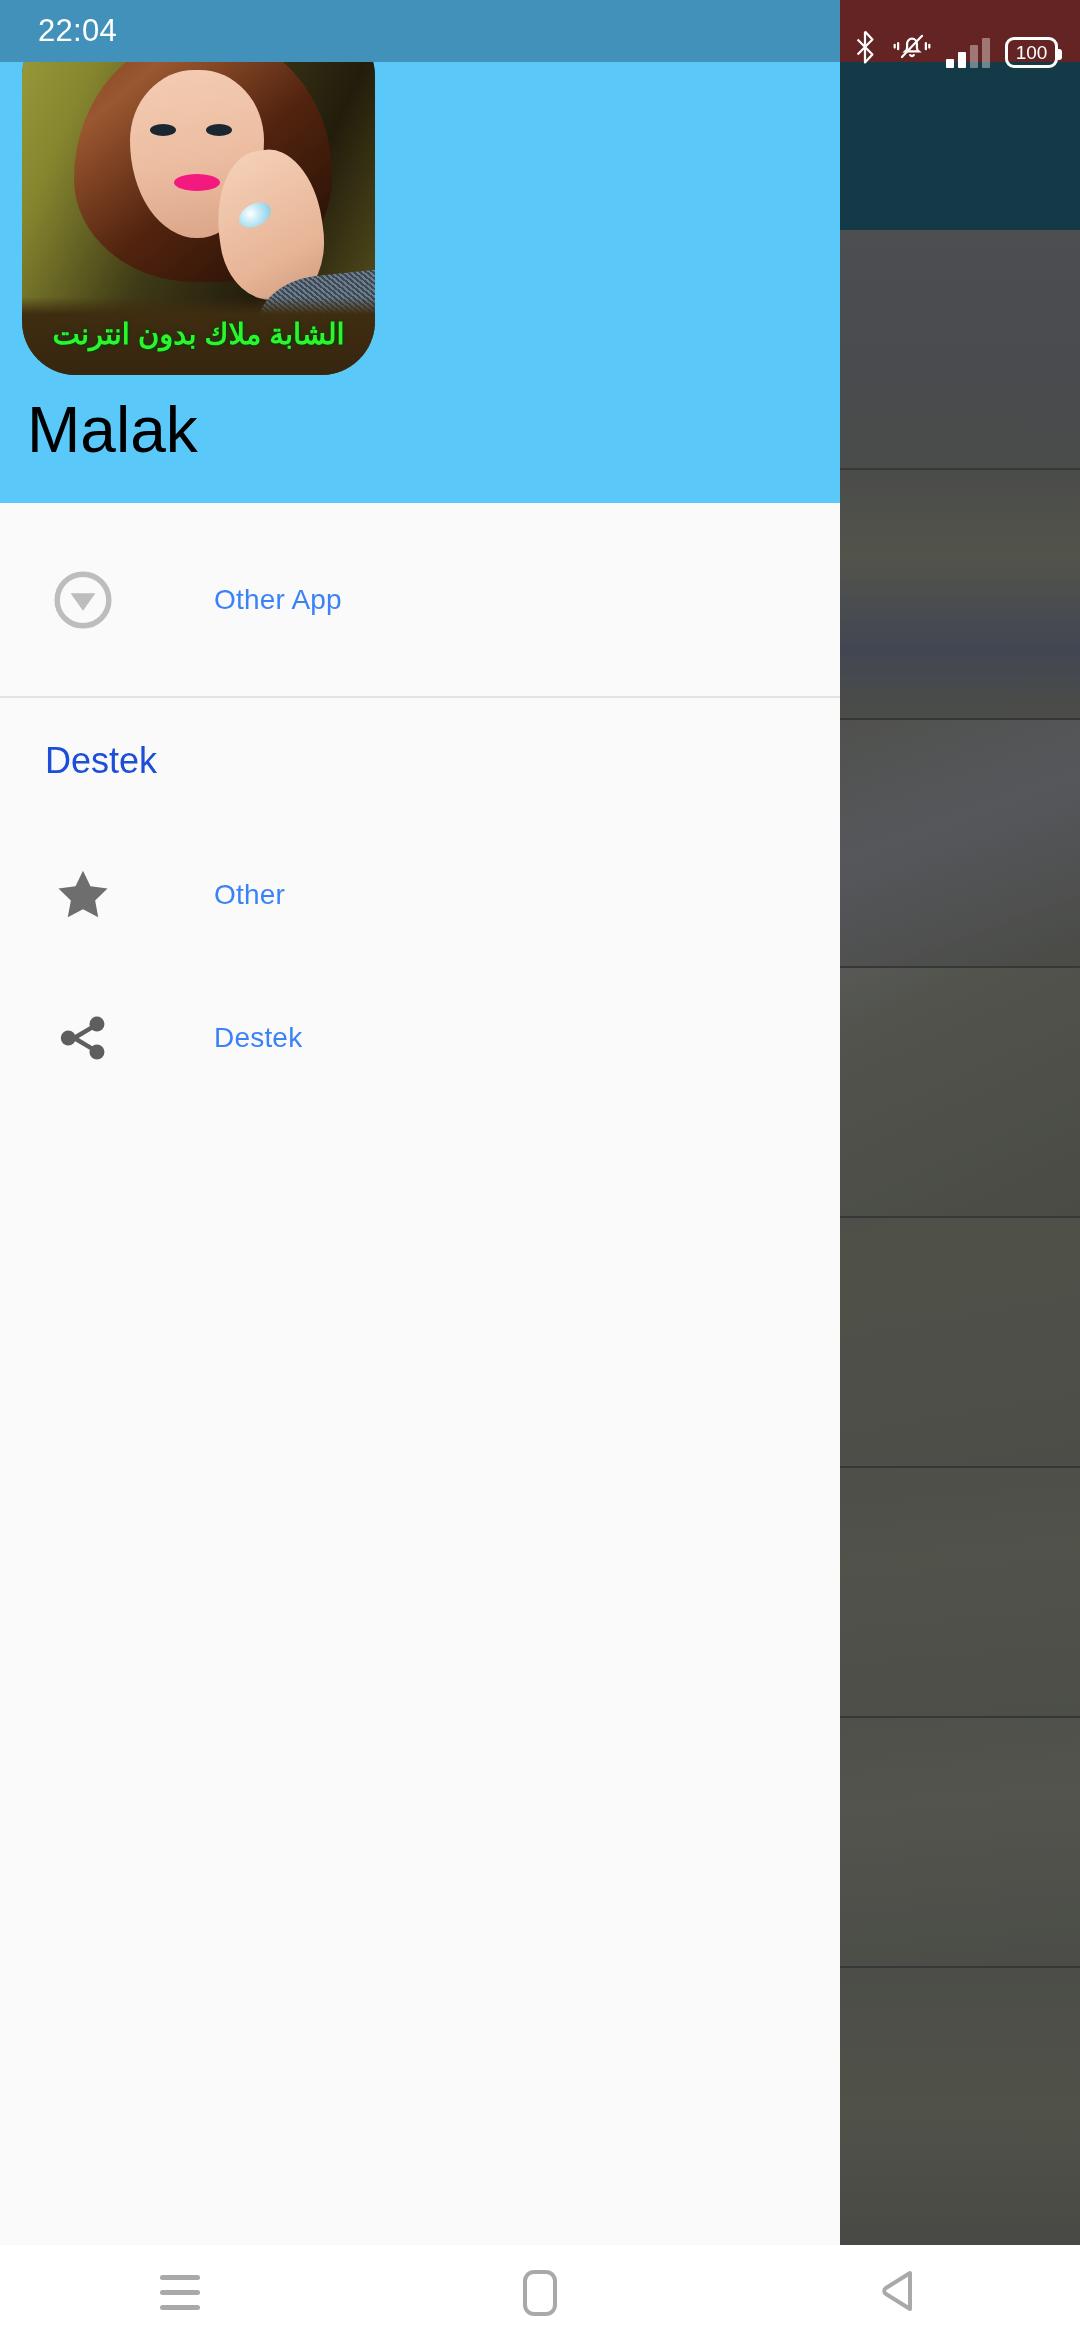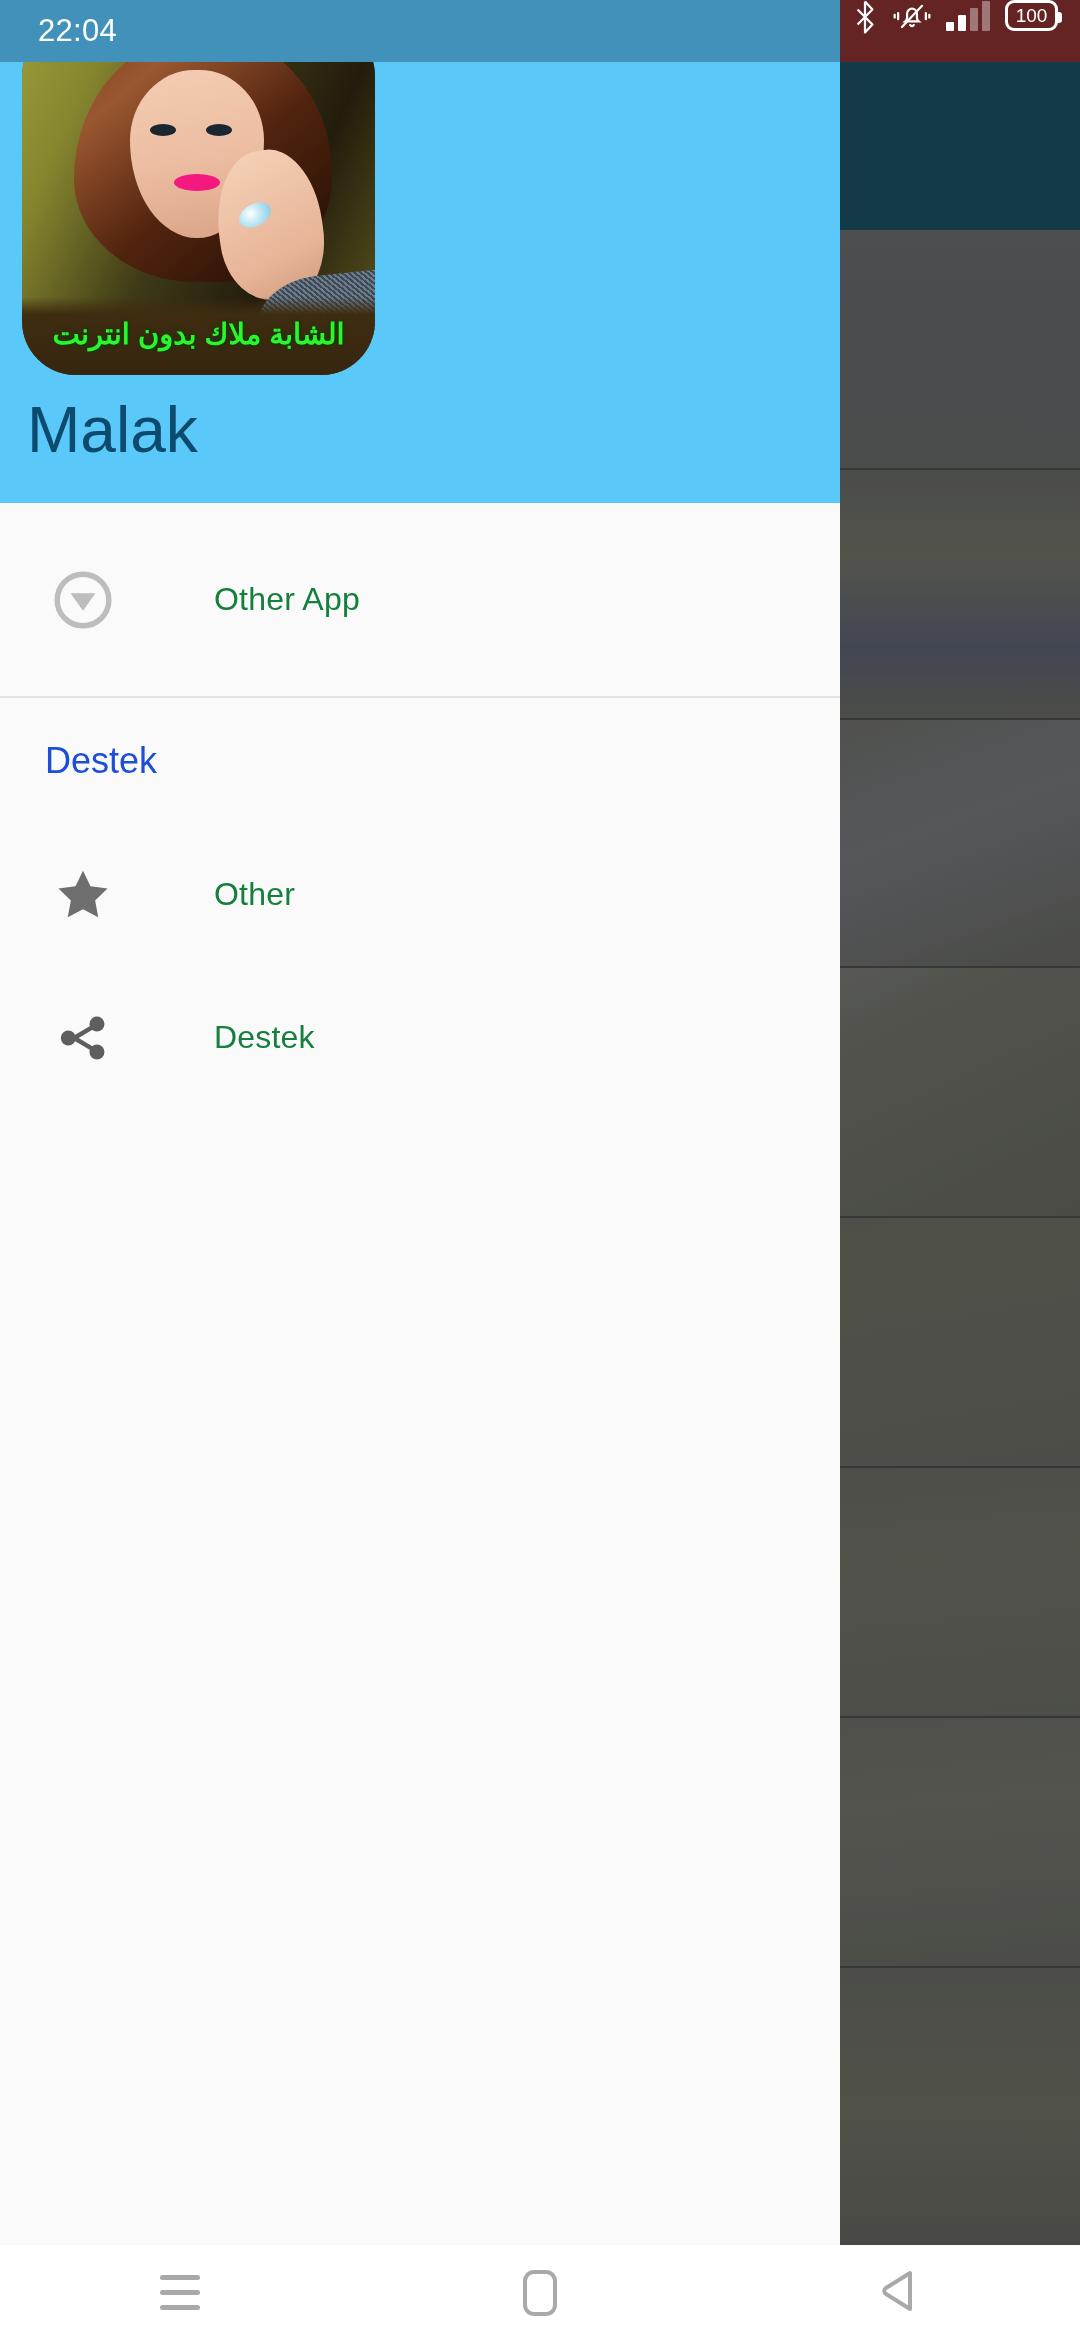--- a/index.html
+++ b/index.html
@@ -101,21 +101,21 @@
     font-size: 31px;
     color: #ffffff;
     letter-spacing: 0.3px;
   }
   #sb-icons {
     position: absolute;
     right: 22px;
     top: 0;
     height: 68px;
     display: flex;
-    align-items: flex-start;
+    align-items: flex-end;
     gap: 15px;
   }
   .sb-ic { display: block; }
 
   
   .batt {
     position: relative;
     width: 53px;
     height: 31px;
     border: 3px solid #ffffff;
@@ -264,21 +264,21 @@
     text-shadow: 0 0 4px #0a3d0a, 1px 1px 0 #123d12;
     direction: rtl;
     white-space: nowrap;
     padding-bottom: 4px;
   }
   #app-title {
     position: absolute;
     left: 27px;
     top: 398px;
     font-size: 64px;
-    color: #0c4a6e;
+    color: #000000;
     line-height: 1;
   }
 
   
   #drawer-body {
     position: relative;
     width: 840px;
     background: #fafafa;
   }
   .menu-item {
@@ -292,22 +292,22 @@
     position: absolute;
     left: 36px;
     width: 94px;
     display: flex;
     align-items: center;
     justify-content: center;
   }
   .menu-item .mi-label {
     position: absolute;
     left: 214px;
-    font-size: 32px;
-    color: #15803d;
+    font-size: 28px;
+    color: #3b82f6;
     letter-spacing: 0.2px;
   }
   .divider {
     height: 2px;
     background: #e2e2e2;
     width: 100%;
   }
   .section-label {
     height: 125px;
     display: flex;

